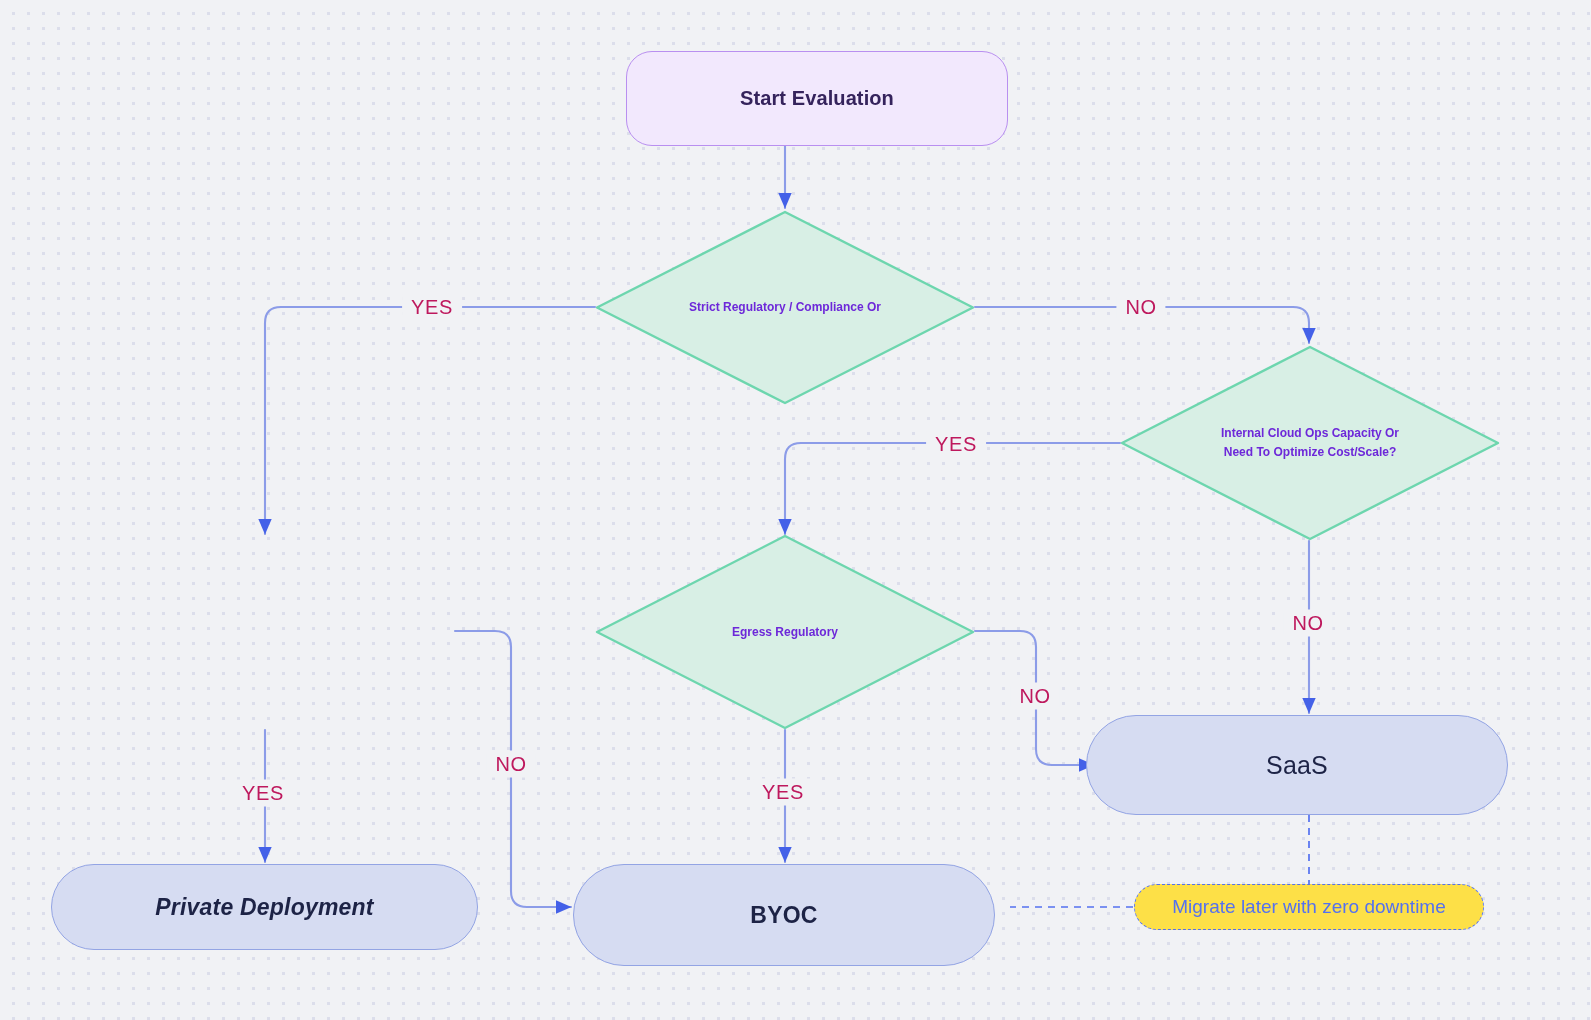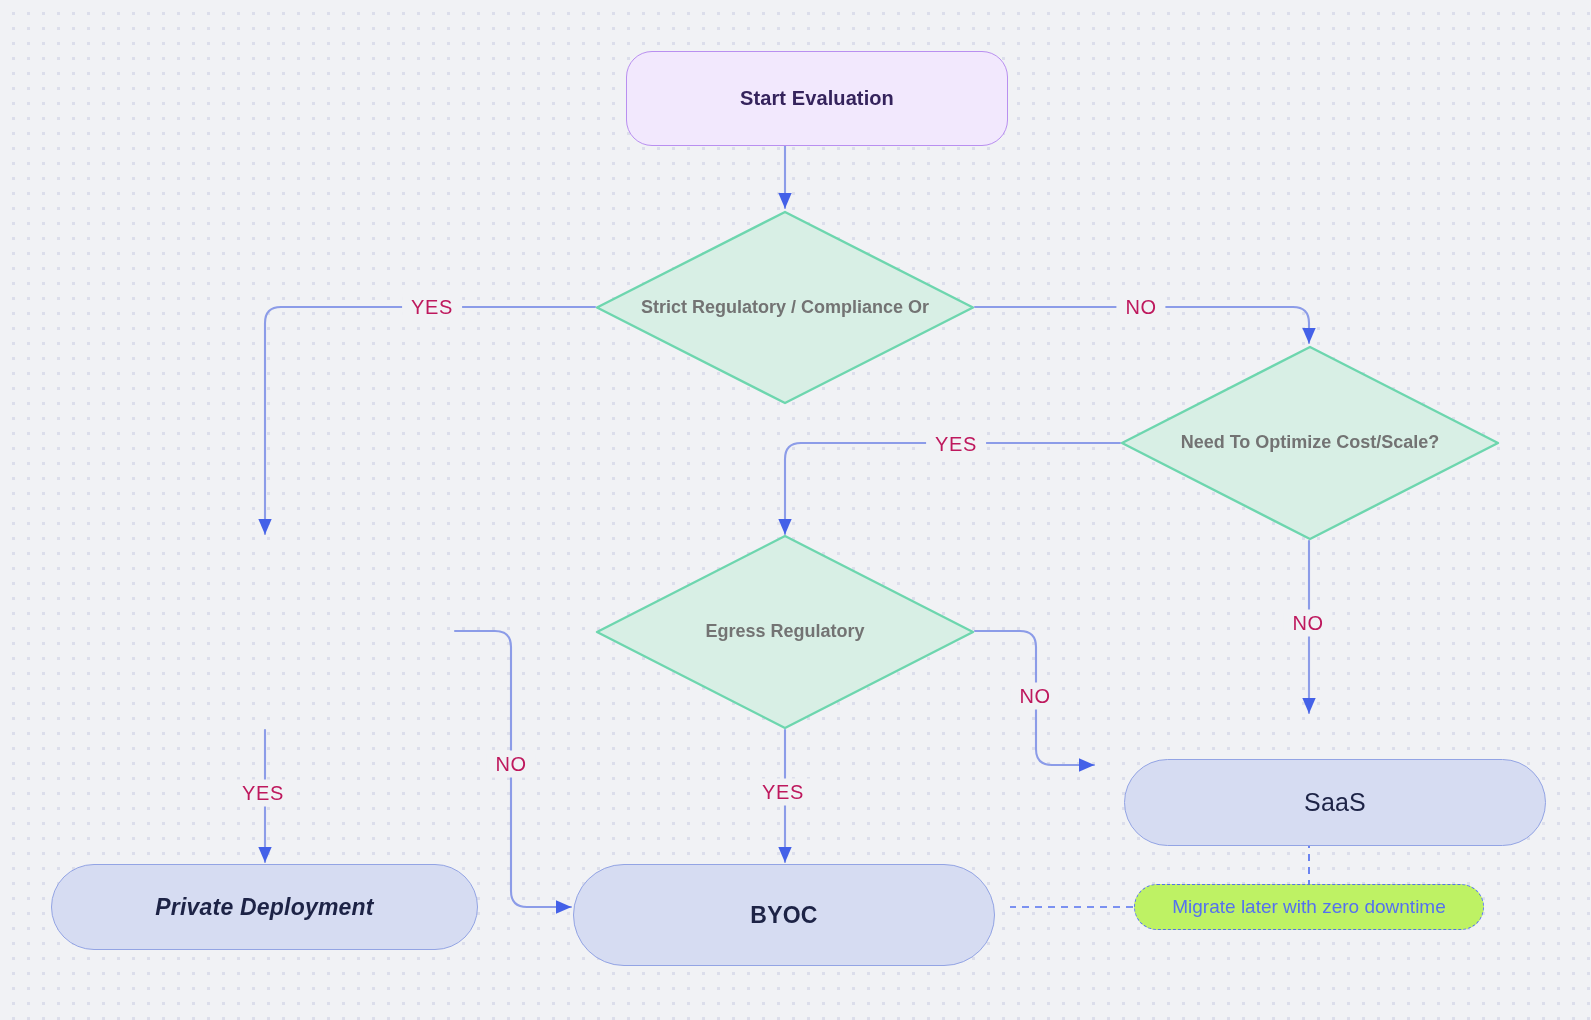--- a/index.html
+++ b/index.html
@@ -21,35 +21,35 @@
     background:#f2e8fd;border:1.6px solid #b98ff0;border-radius:26px;
     color:#35235c;font-size:20px;font-weight:700;letter-spacing:.1px;
   }
 
   
   .diamond{position:absolute;}
   .diamond .dshape{position:absolute;left:0;top:0;width:100%;height:100%;}
   .diamond .dlabel{
     position:absolute;left:0;top:0;width:100%;height:100%;
     display:flex;align-items:center;justify-content:center;text-align:center;
-    color:#737373;font-size:18px;font-weight:700;line-height:1.55;
+    color:#6d28d9;font-size:12px;font-weight:700;line-height:1.55;
     padding:0 44px;box-sizing:border-box;
   }
 
   
   .n-out{
     background:#d6dcf2;border:1.7px solid #93a4e4;border-radius:999px;
     color:#1d2346;letter-spacing:.2px;
   }
   .n-out.big{font-size:23px;font-weight:700;}
   .n-out.plain{font-size:25px;font-weight:400;}
 
   
   .n-note{
-    background:#bef264;border:1.6px dashed #5471f0;border-radius:999px;
+    background:#fde047;border:1.6px dashed #5471f0;border-radius:999px;
     color:#5471f0;font-size:19px;font-weight:400;
   }
 
   
   .elabel{
     position:absolute;color:#be185d;font-size:20px;font-weight:400;
     letter-spacing:.6px;
     background:#f1f2f5;padding:2px 9px;border-radius:3px;
     transform:translate(-50%,-50%);white-space:nowrap;
   }
@@ -106,38 +106,39 @@
       </div>
     </div>
   </div>
 
   <div class="diamond" style="left:1120px;top:345px;width:380px;height:196px;">
     <svg class="dshape" viewBox="0 0 380 196" preserveAspectRatio="none">
       <polygon points="190,2 378,98 190,194 2,98" fill="#d8efe5" stroke="#6dd6ae" stroke-width="2.4" stroke-linejoin="round"></polygon>
     </svg>
     <div class="dlabel">
       <div>
+        <div>Internal Cloud Ops Capacity Or</div>
         <div>Need To Optimize Cost/Scale?</div>
       </div>
     </div>
   </div>
 
 
   <div class="diamond" style="left:595px;top:534px;width:380px;height:196px;">
     <svg class="dshape" viewBox="0 0 380 196" preserveAspectRatio="none">
       <polygon points="190,2 378,98 190,194 2,98" fill="#d8efe5" stroke="#6dd6ae" stroke-width="2.4" stroke-linejoin="round"></polygon>
     </svg>
     <div class="dlabel">
       <div>
         <div>Egress Regulatory</div>
       </div>
     </div>
   </div>
 
-  <div class="node n-out plain" style="left:1124px;top:715px;width:422px;height:87px;margin-top:44px;">
+  <div class="node n-out plain" style="left:1086px;top:715px;width:422px;height:100px;">
     <span>SaaS</span>
   </div>
 
   <div class="node n-out big" style="left:51px;top:864px;width:427px;height:86px;font-style:italic;">
     <span>Private Deployment</span>
   </div>
 
   <div class="node n-out big" style="left:573px;top:864px;width:422px;height:102px;">
     <span>BYOC</span>
   </div>

